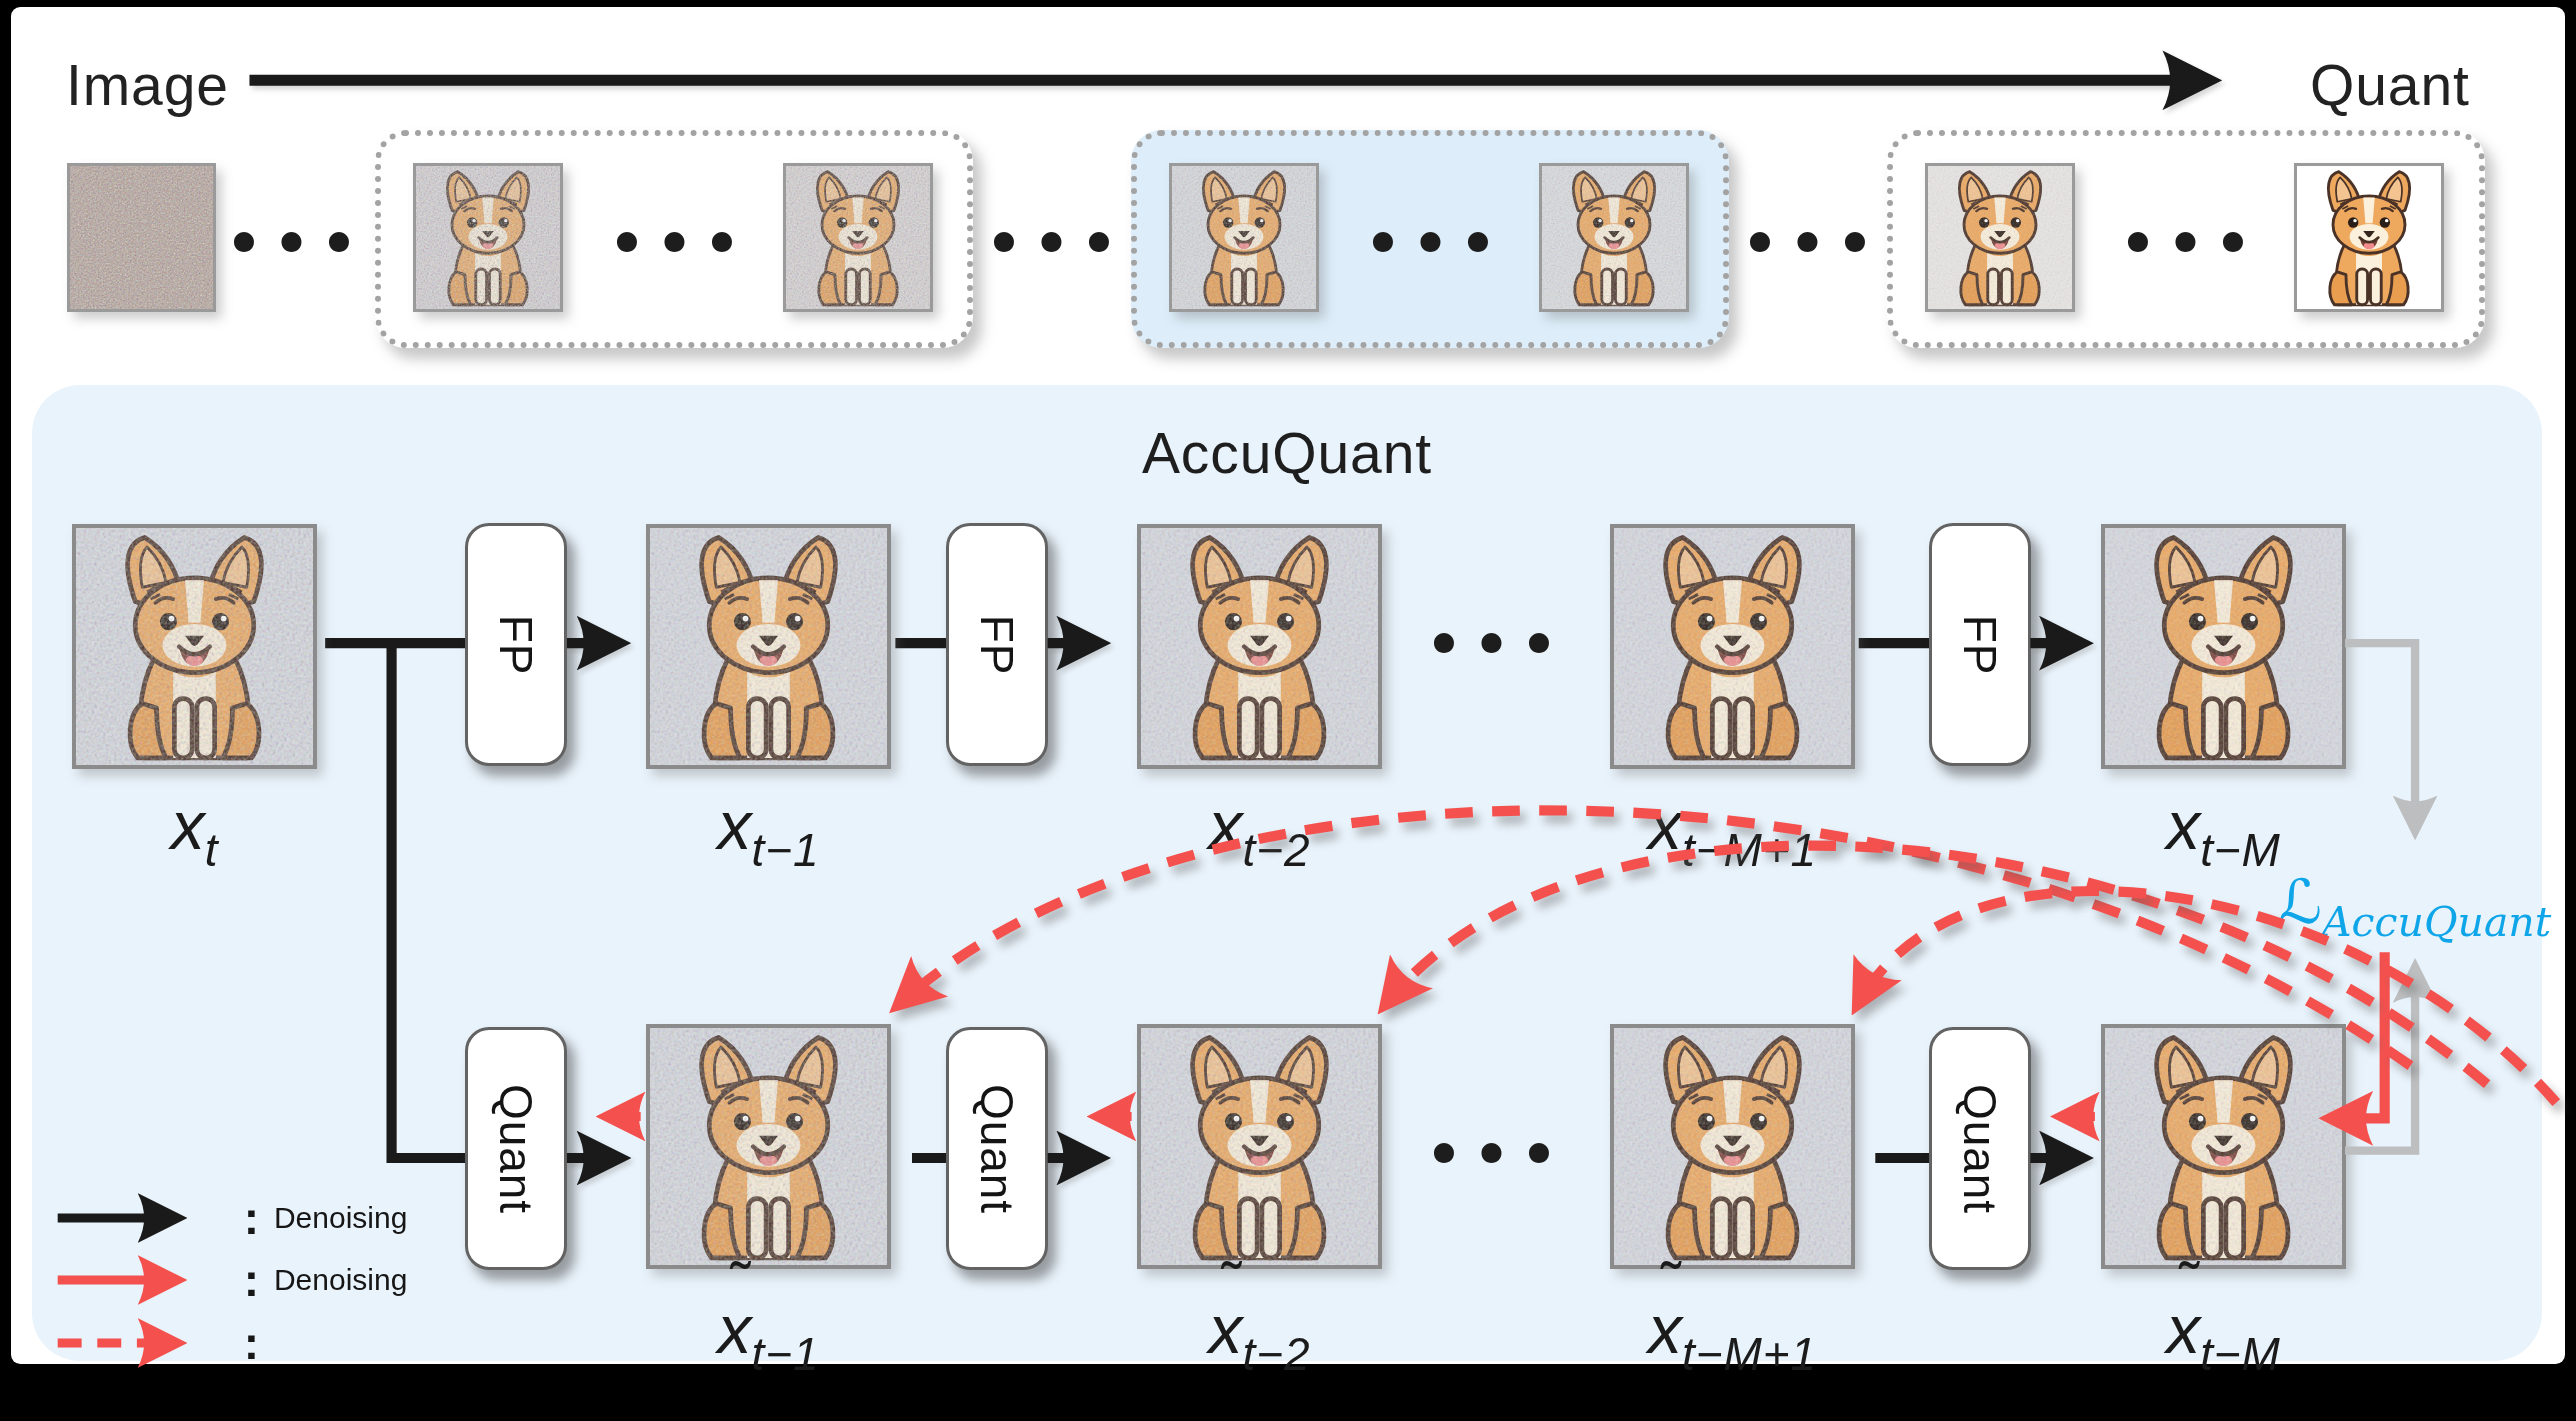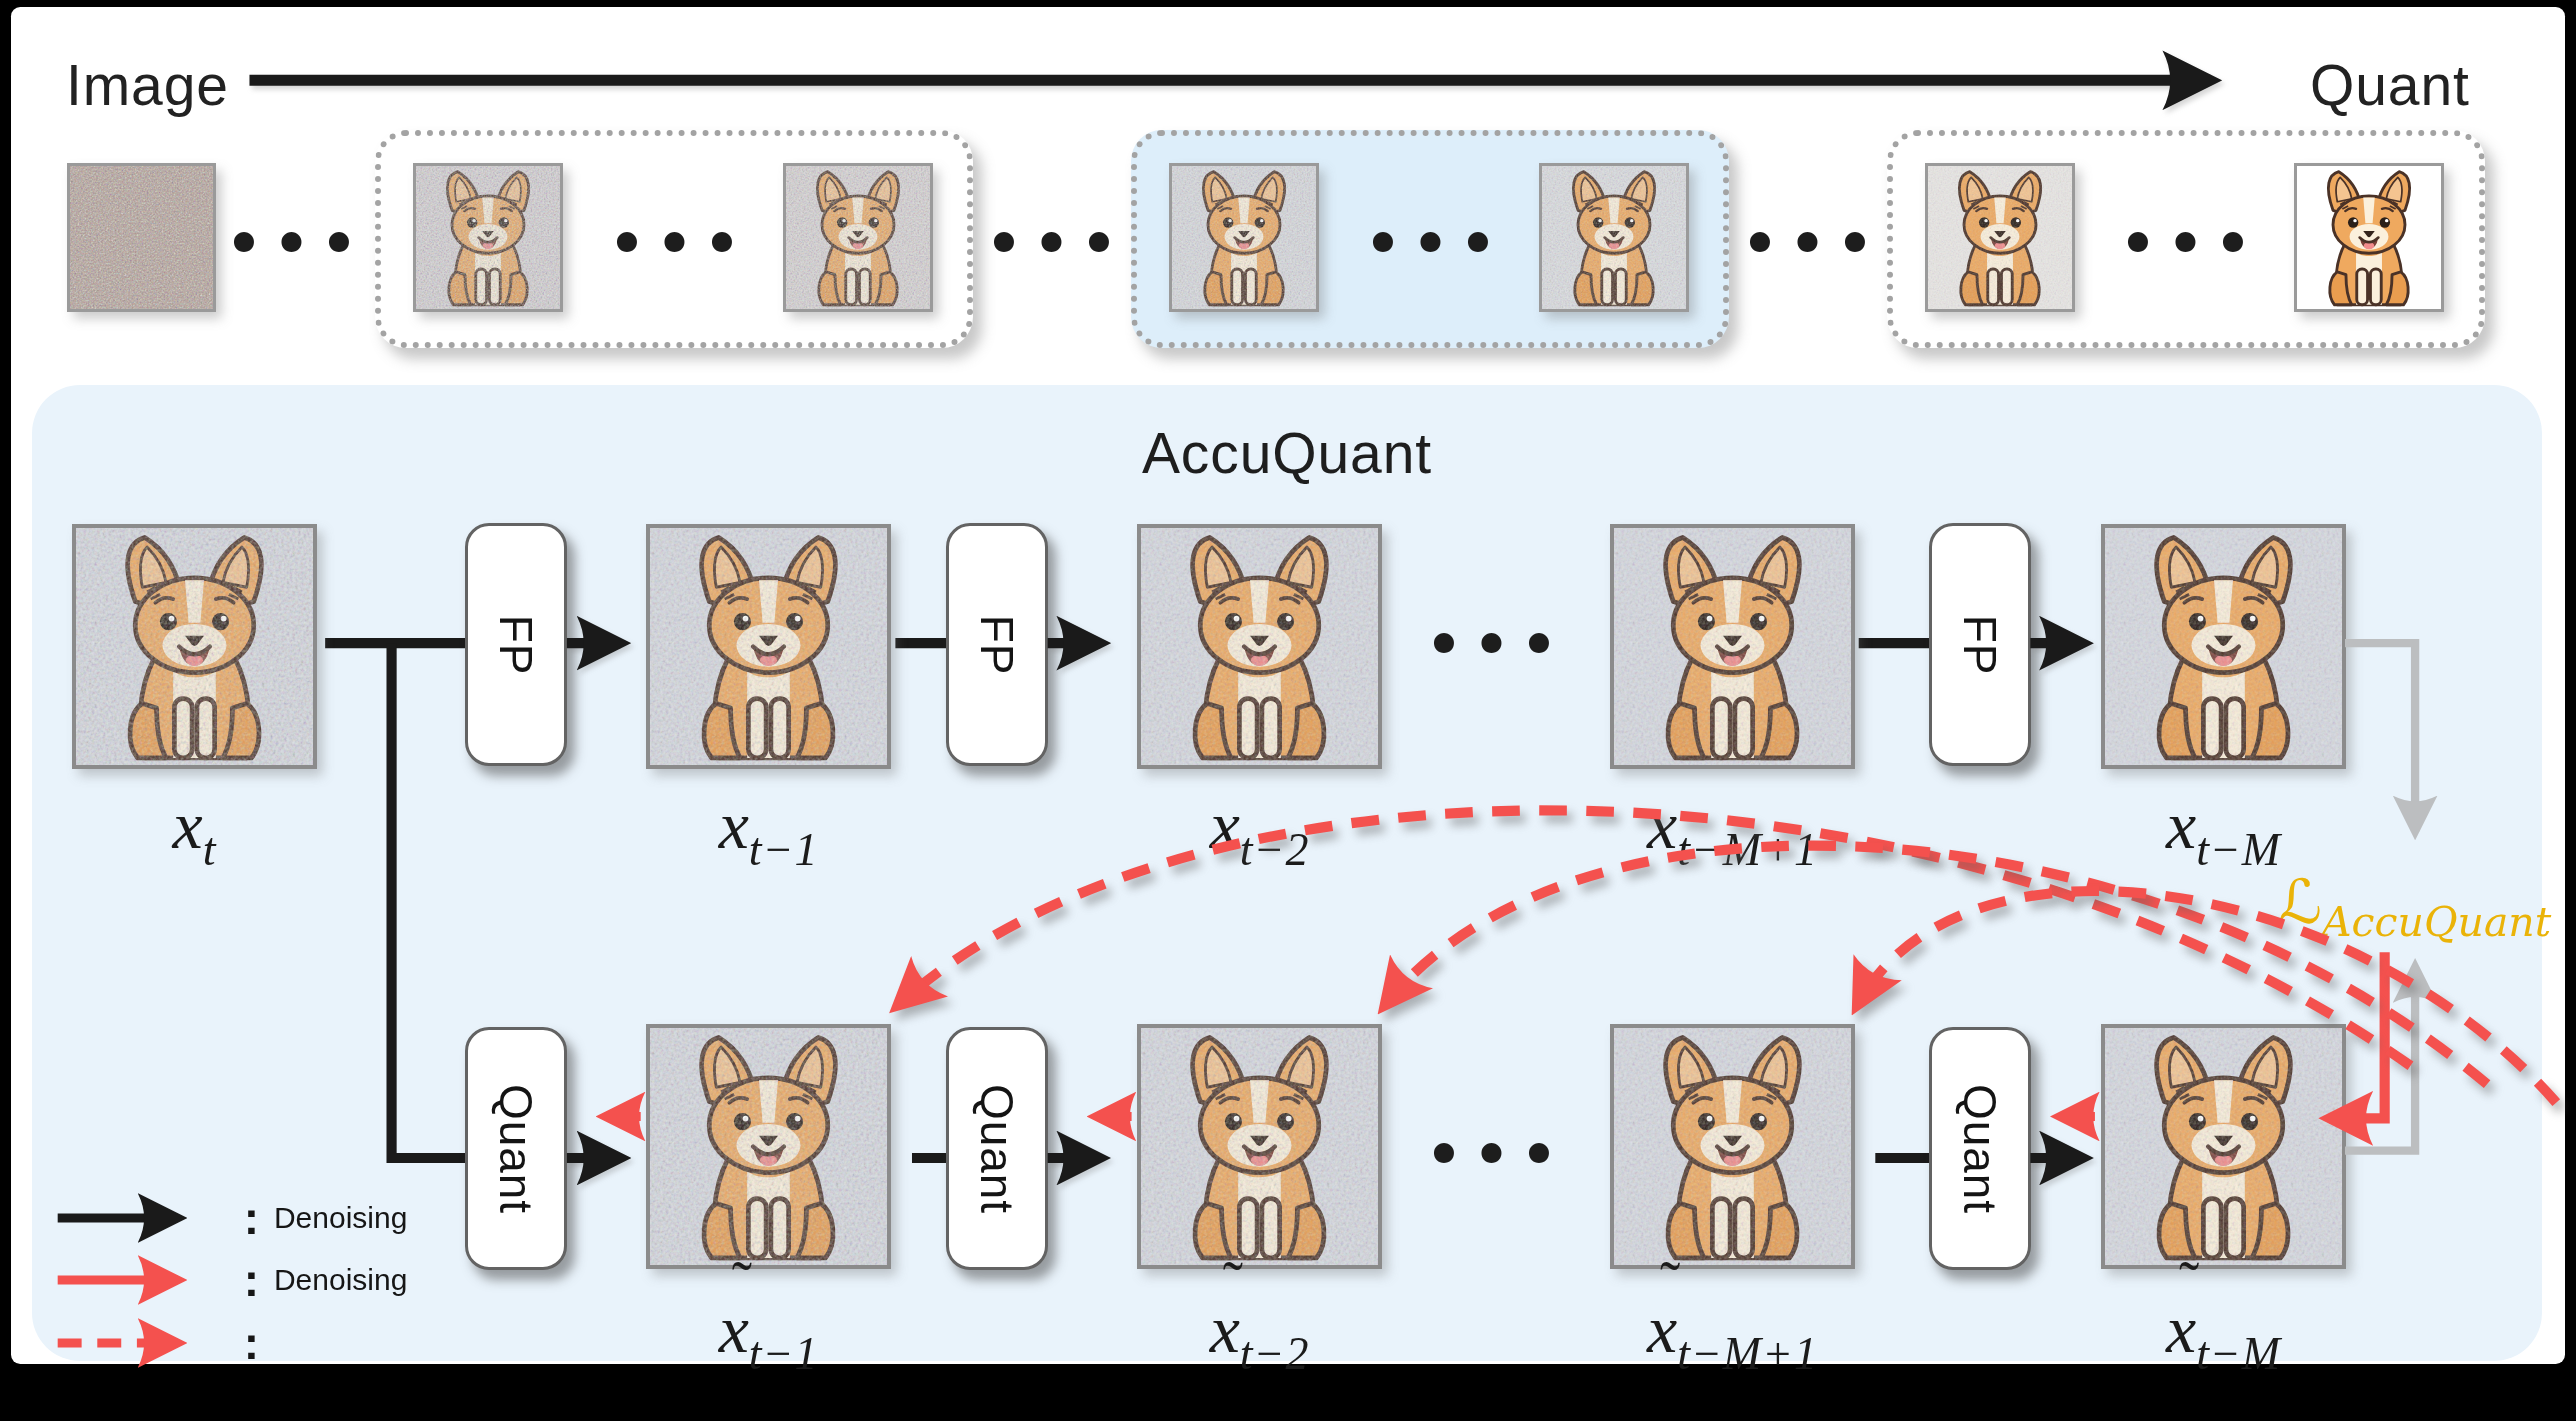--- a/index.html
+++ b/index.html
@@ -21,26 +21,26 @@
                font-size:57px;color:#1e1e1e;letter-spacing:0.9px}
   .thumb{position:absolute;z-index:3;border:4.6px solid #8B8B8B;background:#d7dae2;
          box-shadow:5.5px 7.4px 11px rgba(105,105,105,.35)}
   .thumb svg{display:block;width:100%;height:100%}
   .thumb.tborder{border:3.7px solid #9A9A9A}
   .pbox{position:absolute;z-index:4;background:#fff;border:3.7px solid #636363;border-radius:24px;
         box-shadow:7.4px 9.2px 11px rgba(70,70,70,.5);display:flex;align-items:center;justify-content:center}
   .vtext{transform:rotate(90deg);font-size:46px;color:#141414;letter-spacing:0.9px;white-space:nowrap}
   .dots{position:absolute;z-index:3;transform:translate(-50%,-50%);font-size:57px;font-weight:bold;
         color:#1d1d1d;letter-spacing:11px;font-family:"DejaVu Sans",sans-serif}
-  .mlabel{position:absolute;z-index:3;text-align:center;font-family:Liberation Serif, serif;font-style:italic;color:#1b1b1b}
+  .mlabel{position:absolute;z-index:3;text-align:center;font-family:Liberation Sans, sans-serif;font-style:italic;color:#1b1b1b}
   .mbase{font-size:68px}
   .msub{font-size:46px;vertical-align:-16.6px;letter-spacing:0.9px}
   .tldwrap{position:relative;display:inline-block}
   .tld{position:absolute;left:13px;top:-41px;font-size:61px;font-style:normal}
-  .loss{position:absolute;z-index:4;font-family:"DejaVu Serif","DejaVu Sans",serif;color:#eab308;white-space:nowrap}
+  .loss{position:absolute;z-index:4;font-family:"DejaVu Serif","DejaVu Sans",serif;color:#0ea5e9;white-space:nowrap}
   .loss-base{font-size:61px;font-style:italic}
   .loss-sub{font-size:41px;font-style:italic;vertical-align:-13px}
   .legend-row{position:absolute;z-index:4;display:flex;align-items:center;gap:14.8px}
   .legend-row .sep{font-size:46px;font-weight:bold;color:#161616}
   .legend-row .lbl{font-size:30px;color:#161616}
   .leg-svg{display:block}
   .arcs path{filter:drop-shadow(6px 8px 5px rgba(95,95,95,.45))}
   .blk{filter:drop-shadow(3px 4px 3px rgba(120,120,120,.3))}
 </style>
 </head>

